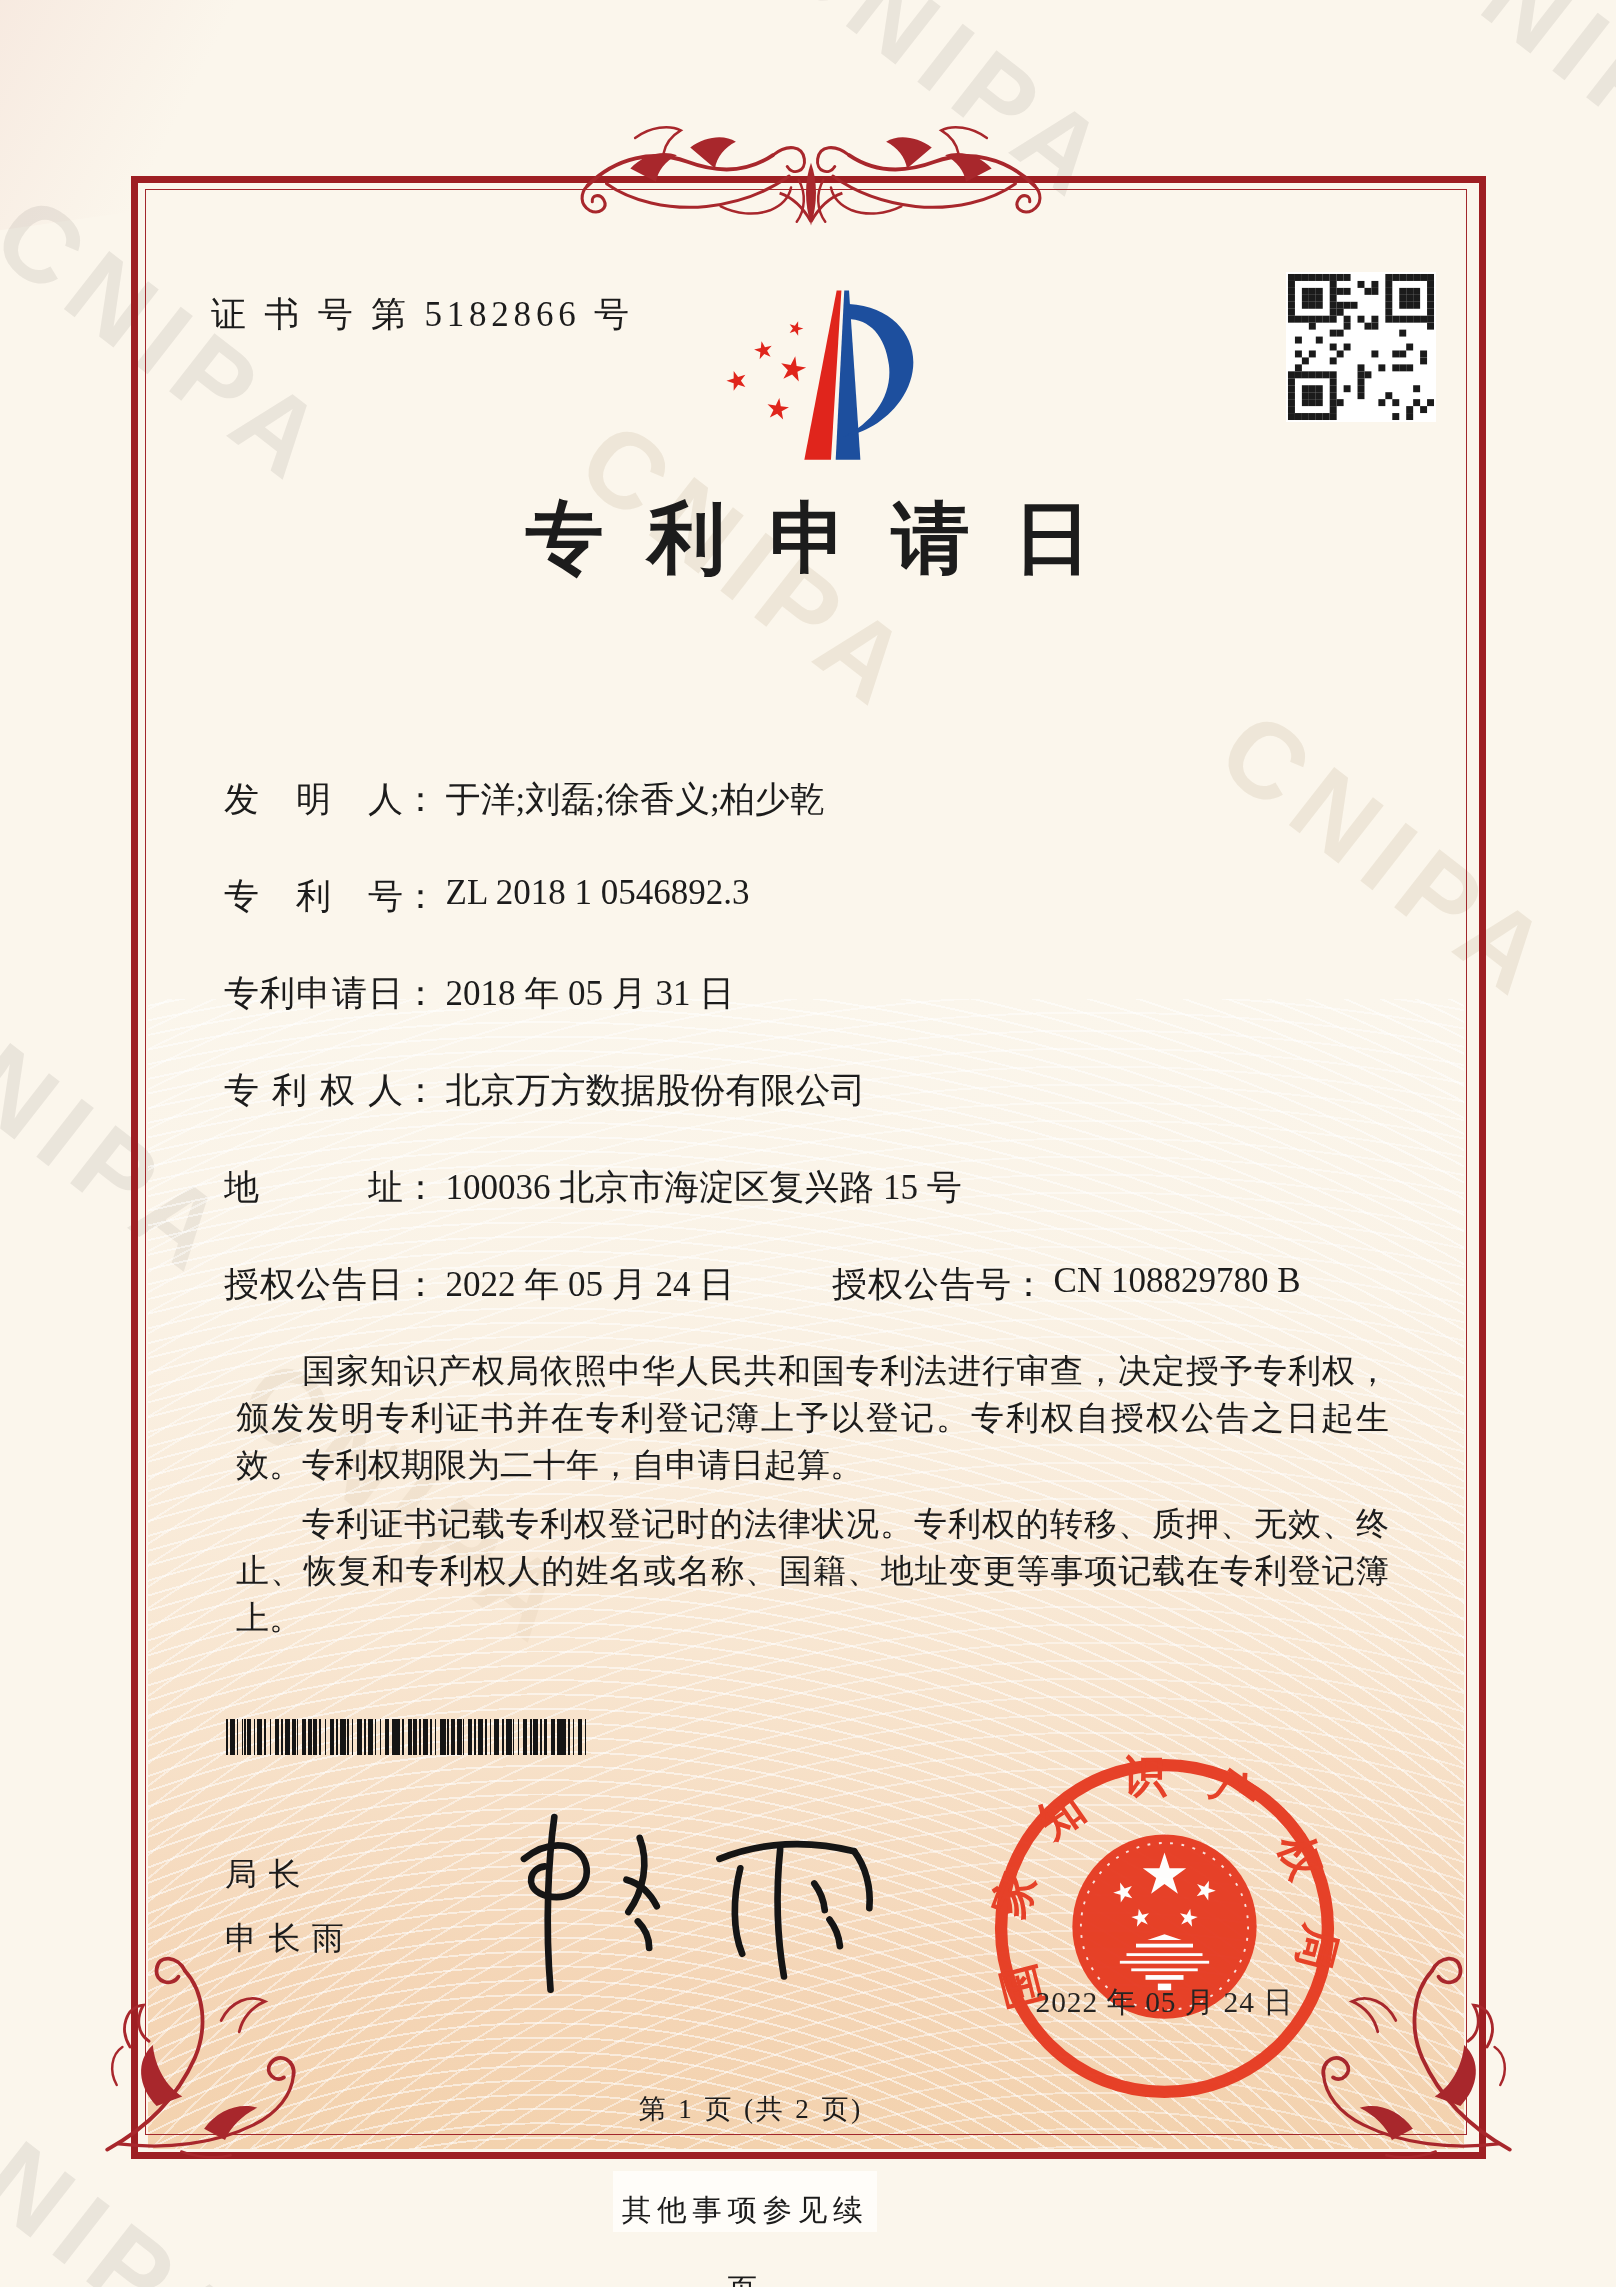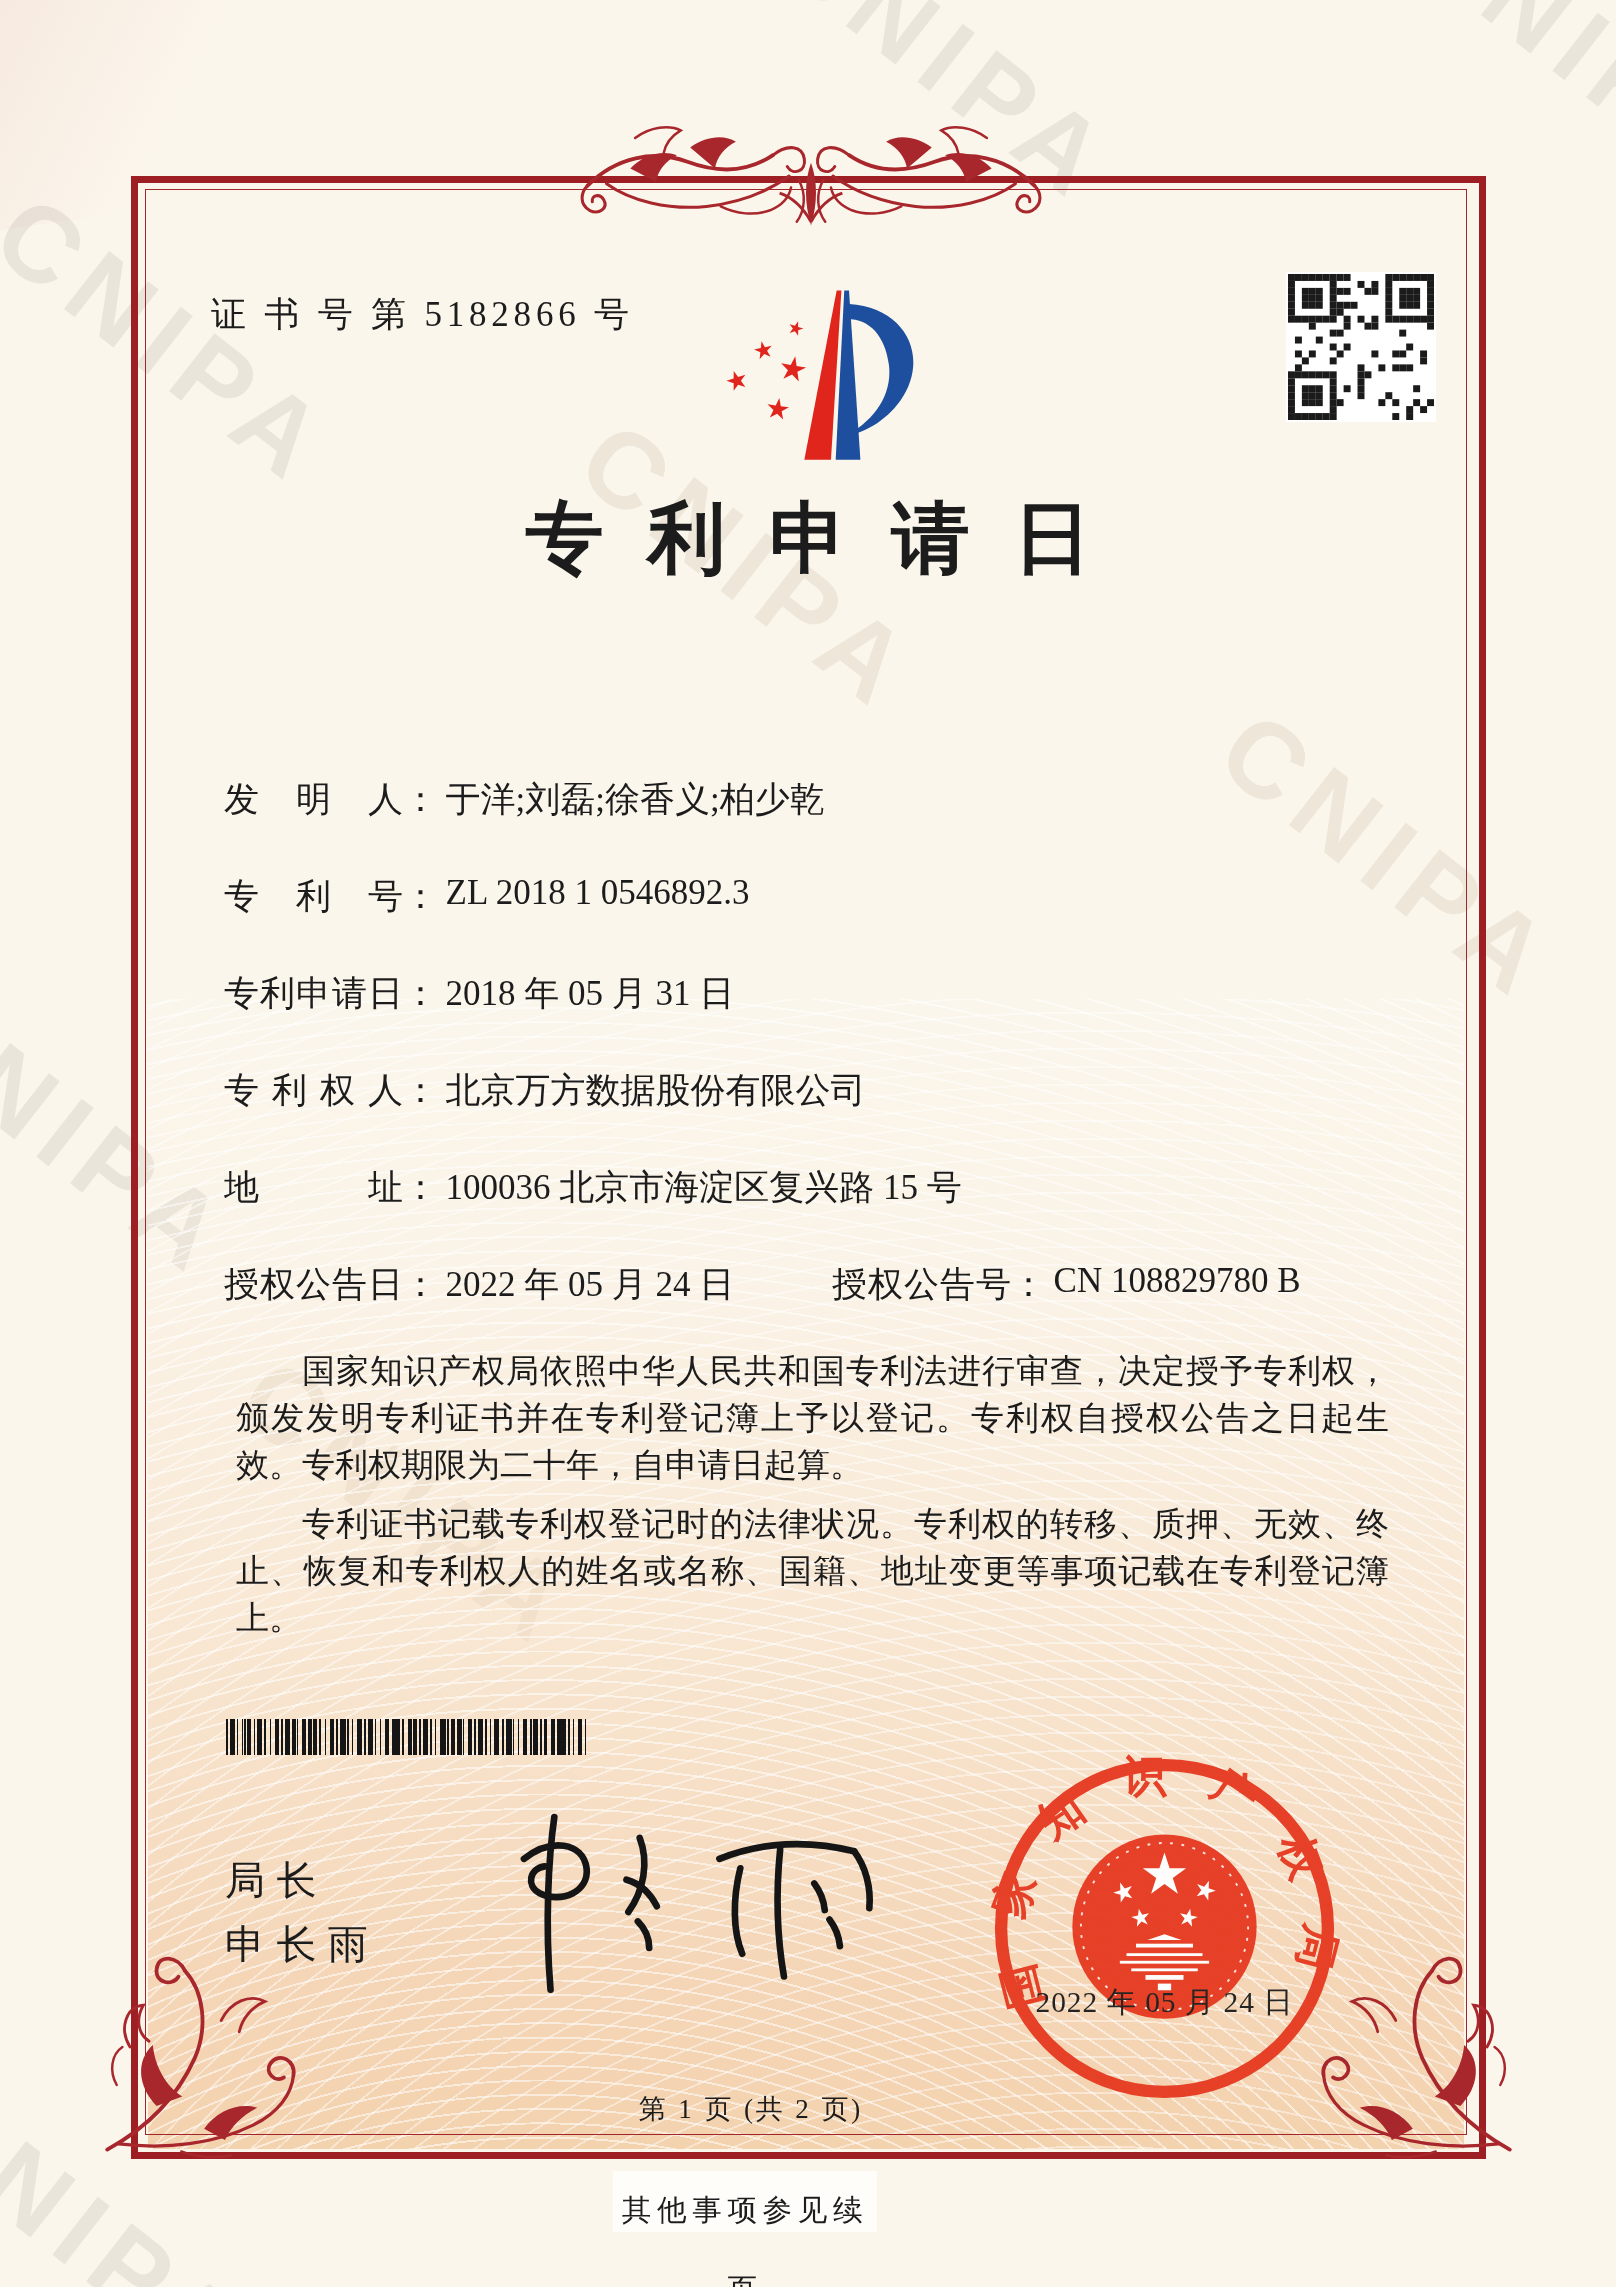--- a/index.html
+++ b/index.html
@@ -60,21 +60,21 @@
   }
   .paras p{margin:12px; text-indent:2em;}
   
   .barcode{
     position:absolute; left:226px; top:1719px; width:360px; height:36px;
     background-image:
       repeating-linear-gradient(90deg, transparent 0 18px, #151515 18px 20px, transparent 20px 32px, #151515 32px 36px, transparent 36px 50px),
       repeating-linear-gradient(90deg, #151515 0 1.9px, transparent 1.9px 3.8px, #151515 3.8px 8.6px, transparent 8.6px 10.5px, #151515 10.5px 12.4px, transparent 12.4px 16px, #151515 16px 17px, transparent 17px 21px, #151515 21px 25px, transparent 25px 27.6px);
   }
   .officer-title,.officer-name{
-    position:absolute; left:225px; font-size:40px; letter-spacing:11.4px;
+    position:absolute; left:225px; font-size:32px; letter-spacing:11.4px;
     font-family:"Liberation Sans","DejaVu Sans",sans-serif; font-weight:500;
   }
   .officer-title{top:1853px;}
   .officer-name{top:1917px;}
   .signature{position:absolute; left:495px; top:1800px; width:409px; height:204px;}
   .seal{position:absolute; left:984px; top:1748px; width:361px; height:361px; opacity:0.96;}
   .pagination{
     position:absolute; left:418px; top:2091px; width:666px; text-align:center;
     font-size:27px; letter-spacing:2.9px;
   }

